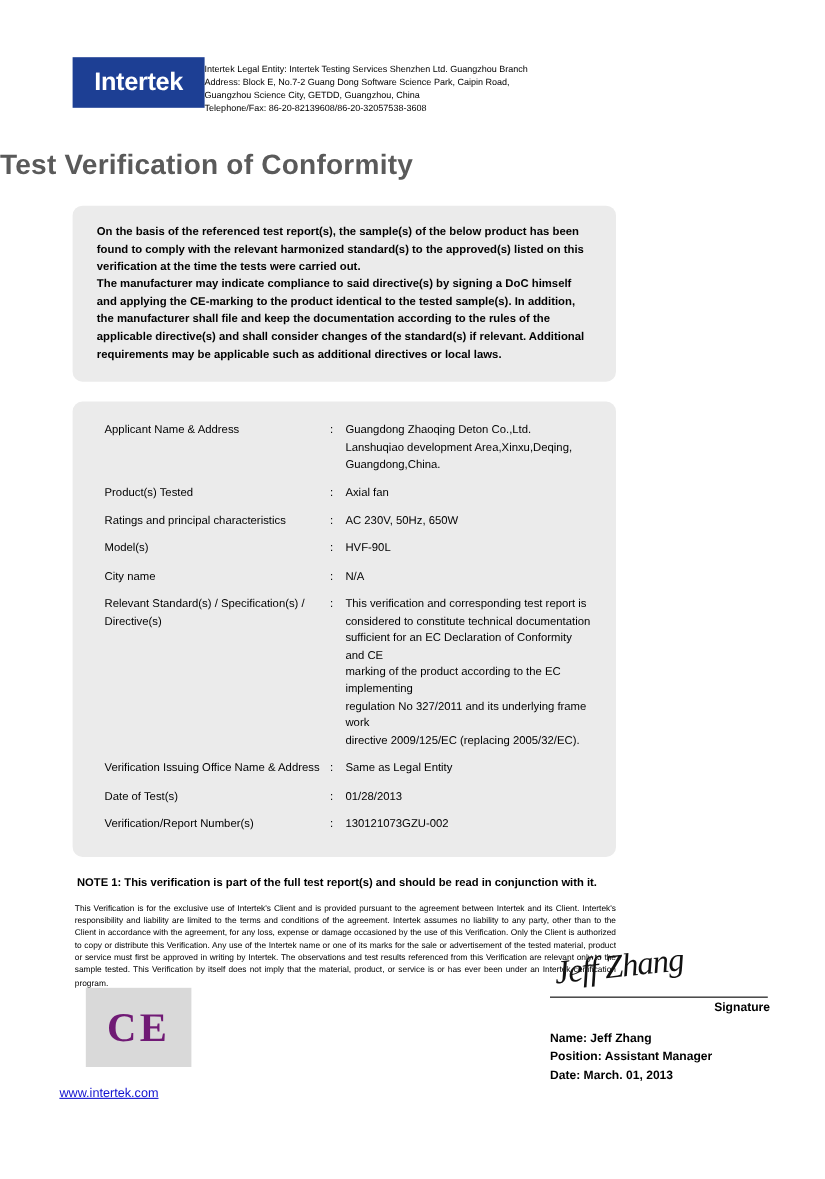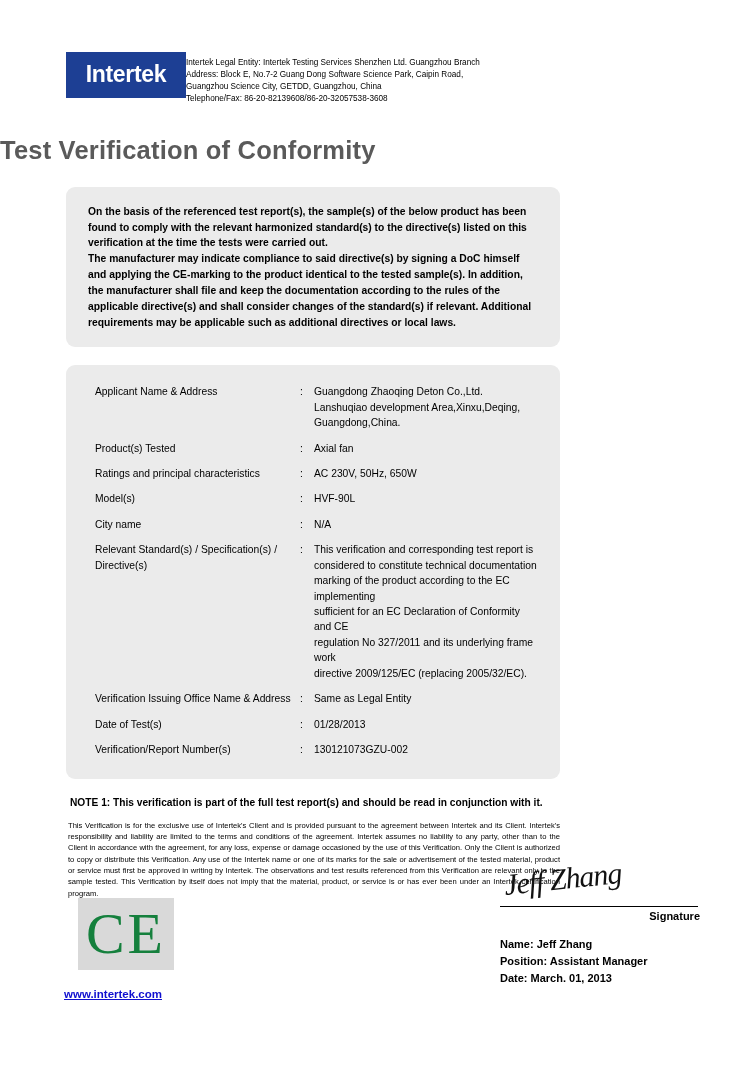--- a/index.html
+++ b/index.html
@@ -120,32 +120,32 @@
     top: 38px;
     width: 96px;
     height: 72px;
     background: #d9d9d9;
     display: flex;
     align-items: center;
     justify-content: center;
   }
   .ce-text {
     font-family: "Liberation Serif", serif;
-    font-size: 58px;
-    font-weight: normal;
-    color: #15803d;
+    font-size: 37px;
+    font-weight: bold;
+    color: #701a75;
     letter-spacing: 3px;
     line-height: 1;
   }
   .website {
     position: absolute;
-    left: 64px;
+    left: 54px;
     top: 128px;
     font-size: 11.5px;
-    font-weight: bold;
+    font-weight: normal;
     color: #1010cf;
     text-decoration: underline;
   }
   .sig-block {
     position: absolute;
     left: 500px;
     top: 8px;
     width: 200px;
   }
   .sig-script {
@@ -188,21 +188,21 @@
       <div>Intertek Legal Entity: Intertek Testing Services Shenzhen Ltd. Guangzhou Branch</div>
       <div>Address: Block E, No.7-2 Guang Dong Software Science Park, Caipin Road,</div>
       <div>Guangzhou Science City, GETDD, Guangzhou, China</div>
       <div>Telephone/Fax: 86-20-82139608/86-20-32057538-3608</div>
     </div>
   </div>
 
   <div class="doc-title">Test Verification of Conformity</div>
 
   <div class="panel">
-    <p>On the basis of the referenced test report(s), the sample(s) of the below product has been found to comply with the relevant harmonized standard(s) to the directive(s) listed on this verification at the time the tests were carried out.</p>
+    <p>On the basis of the referenced test report(s), the sample(s) of the below product has been found to comply with the relevant harmonized standard(s) to the approved(s) listed on this verification at the time the tests were carried out.</p>
     <p>The manufacturer may indicate compliance to said directive(s) by signing a DoC himself and applying the CE-marking to the product identical to the tested sample(s). In addition, the manufacturer shall file and keep the documentation according to the rules of the applicable directive(s) and shall consider changes of the standard(s) if relevant. Additional requirements may be applicable such as additional directives or local laws.</p>
   </div>
 
   <div class="details">
 
     <div class="drow">
       <div class="dlabel">Applicant Name &amp; Address</div>
       <div class="dcolon">:</div>
       <div class="dvalue">
         <div>Guangdong Zhaoqing Deton Co.,Ltd.</div>
@@ -244,22 +244,22 @@
     </div>
 
     <div class="drow">
       <div class="dlabel">
         <div>Relevant Standard(s) / Specification(s) / Directive(s)</div>
       </div>
       <div class="dcolon">:</div>
       <div class="dvalue">
         <div>This verification and corresponding test report is</div>
         <div>considered to constitute technical documentation</div>
+        <div>sufficient for an EC Declaration of Conformity and CE</div>
         <div>marking of the product according to the EC implementing</div>
-        <div>sufficient for an EC Declaration of Conformity and CE</div>
         <div>regulation No 327/2011 and its underlying frame work</div>
         <div>directive 2009/125/EC (replacing 2005/32/EC).</div>
       </div>
     </div>
 
     <div class="drow">
       <div class="dlabel">Verification Issuing Office Name &amp; Address</div>
       <div class="dcolon">:</div>
       <div class="dvalue">
         <div>Same as Legal Entity</div>

